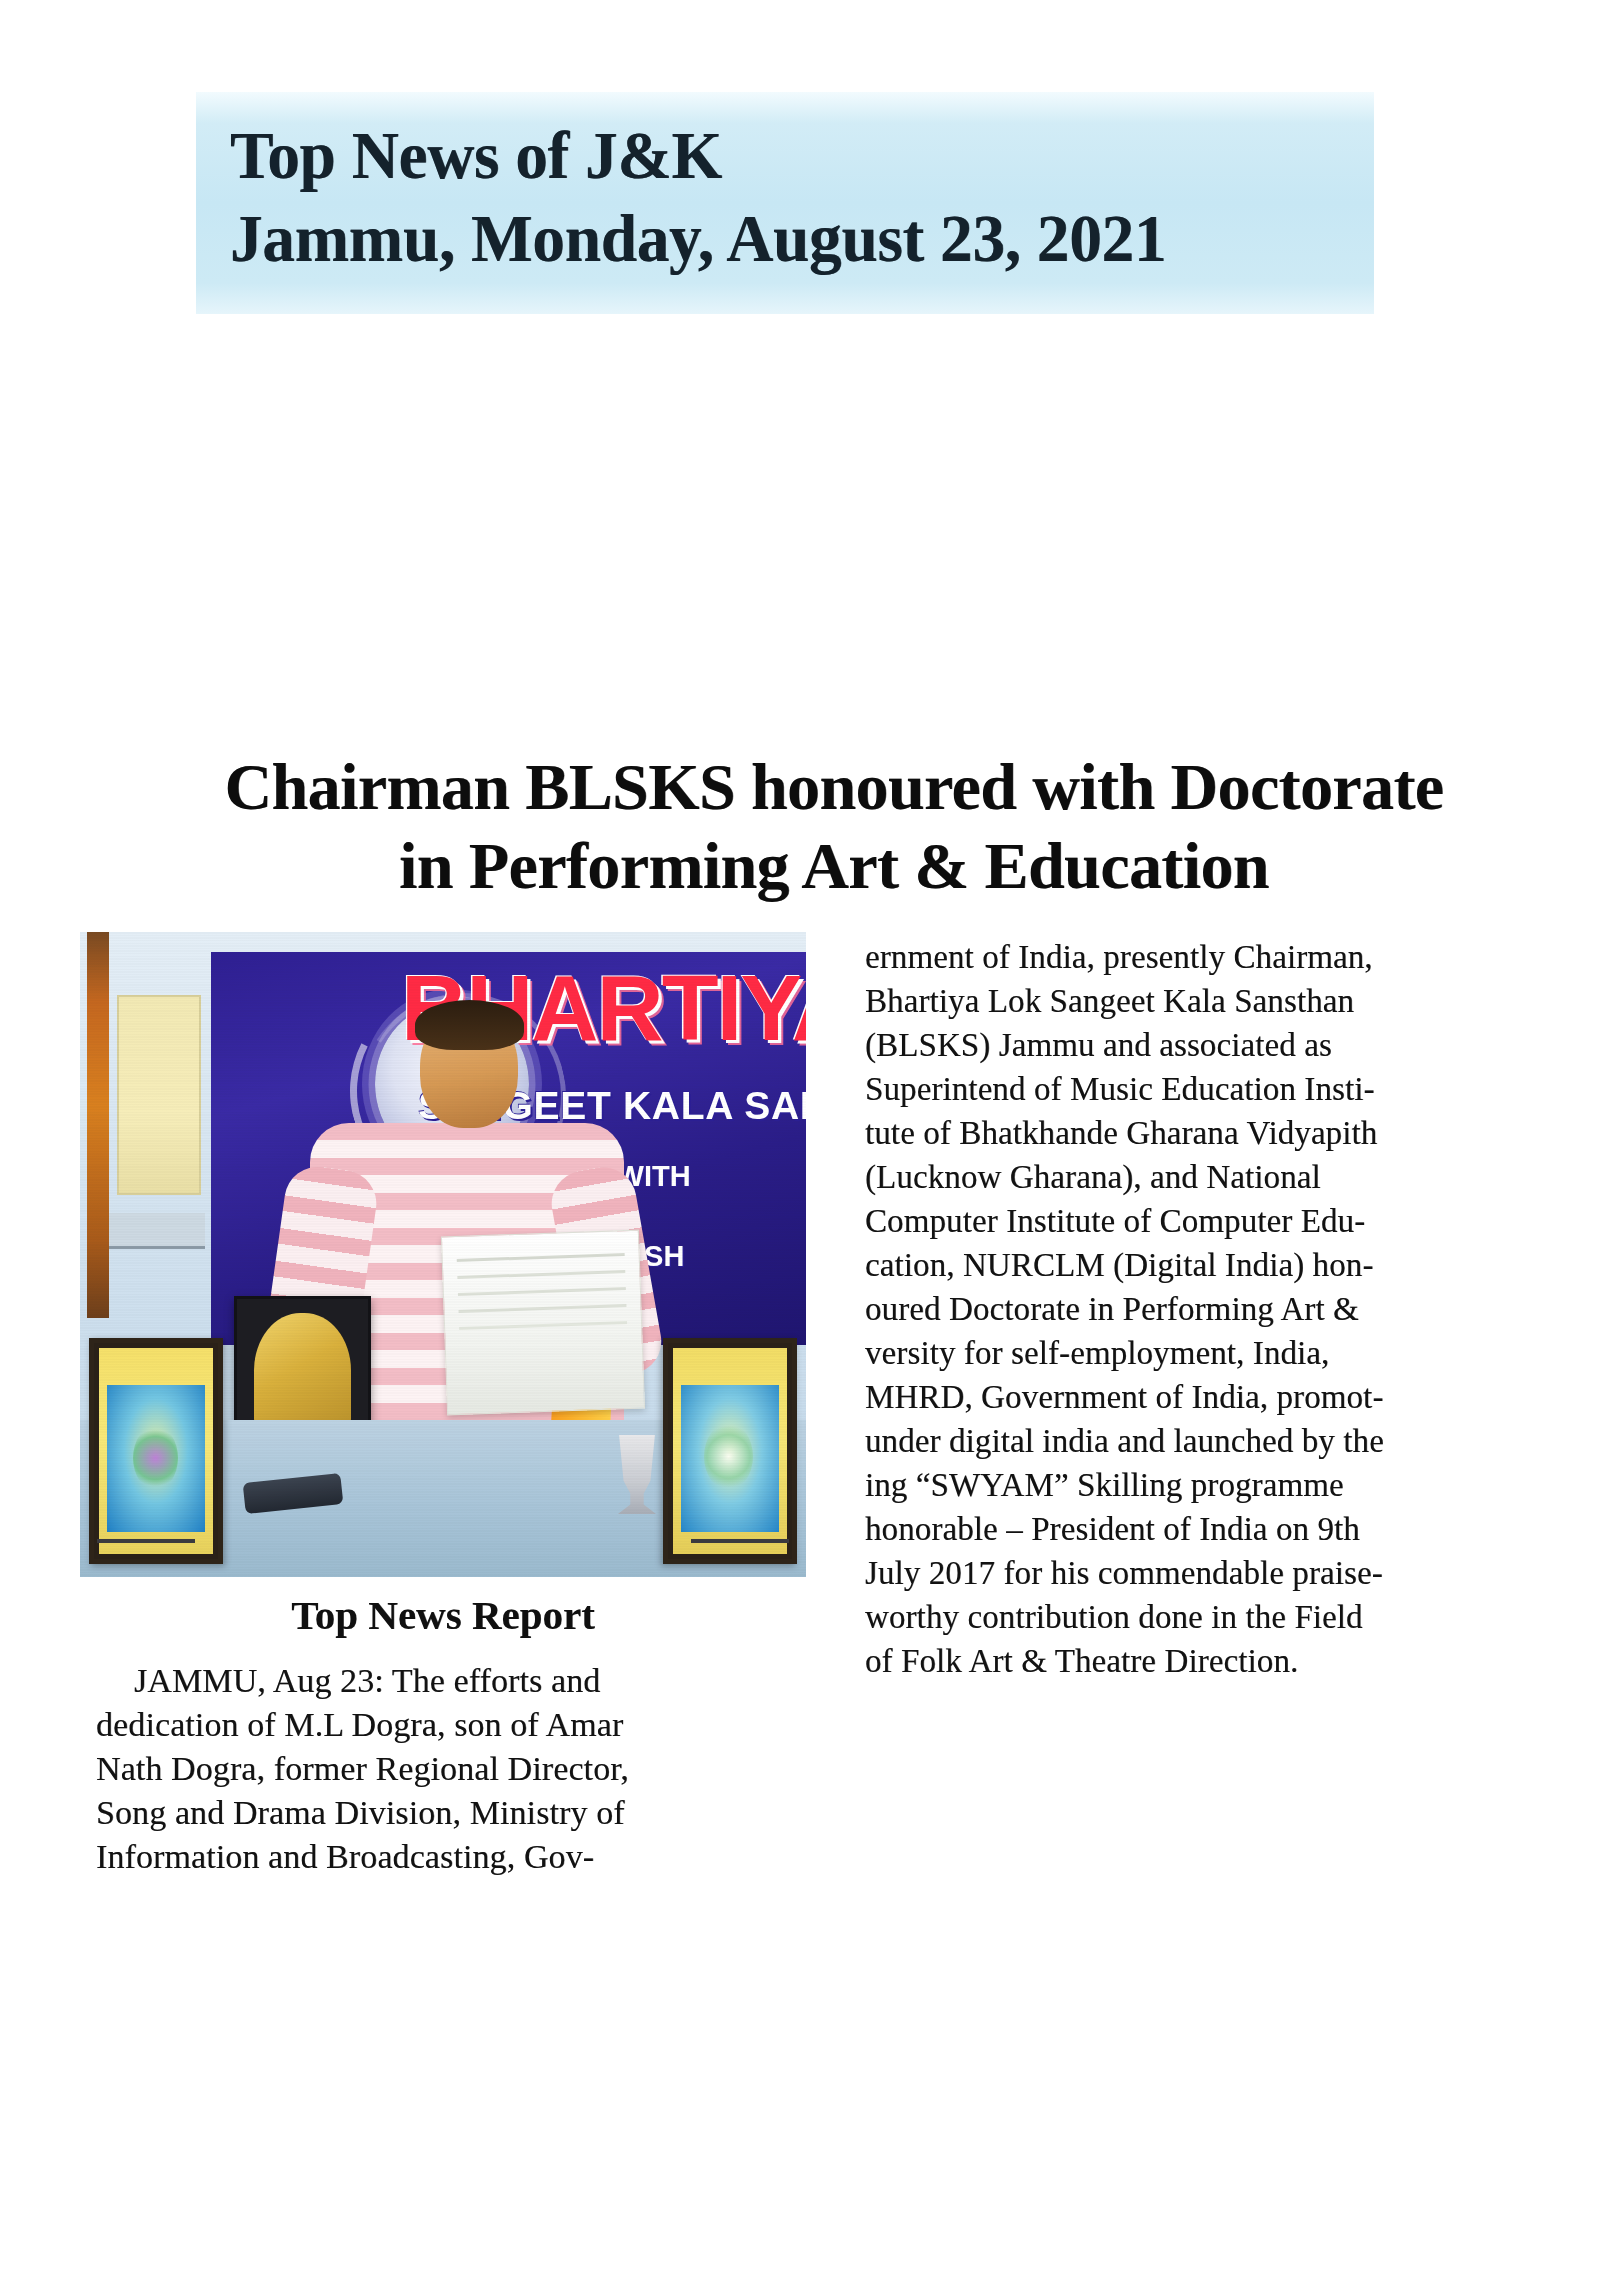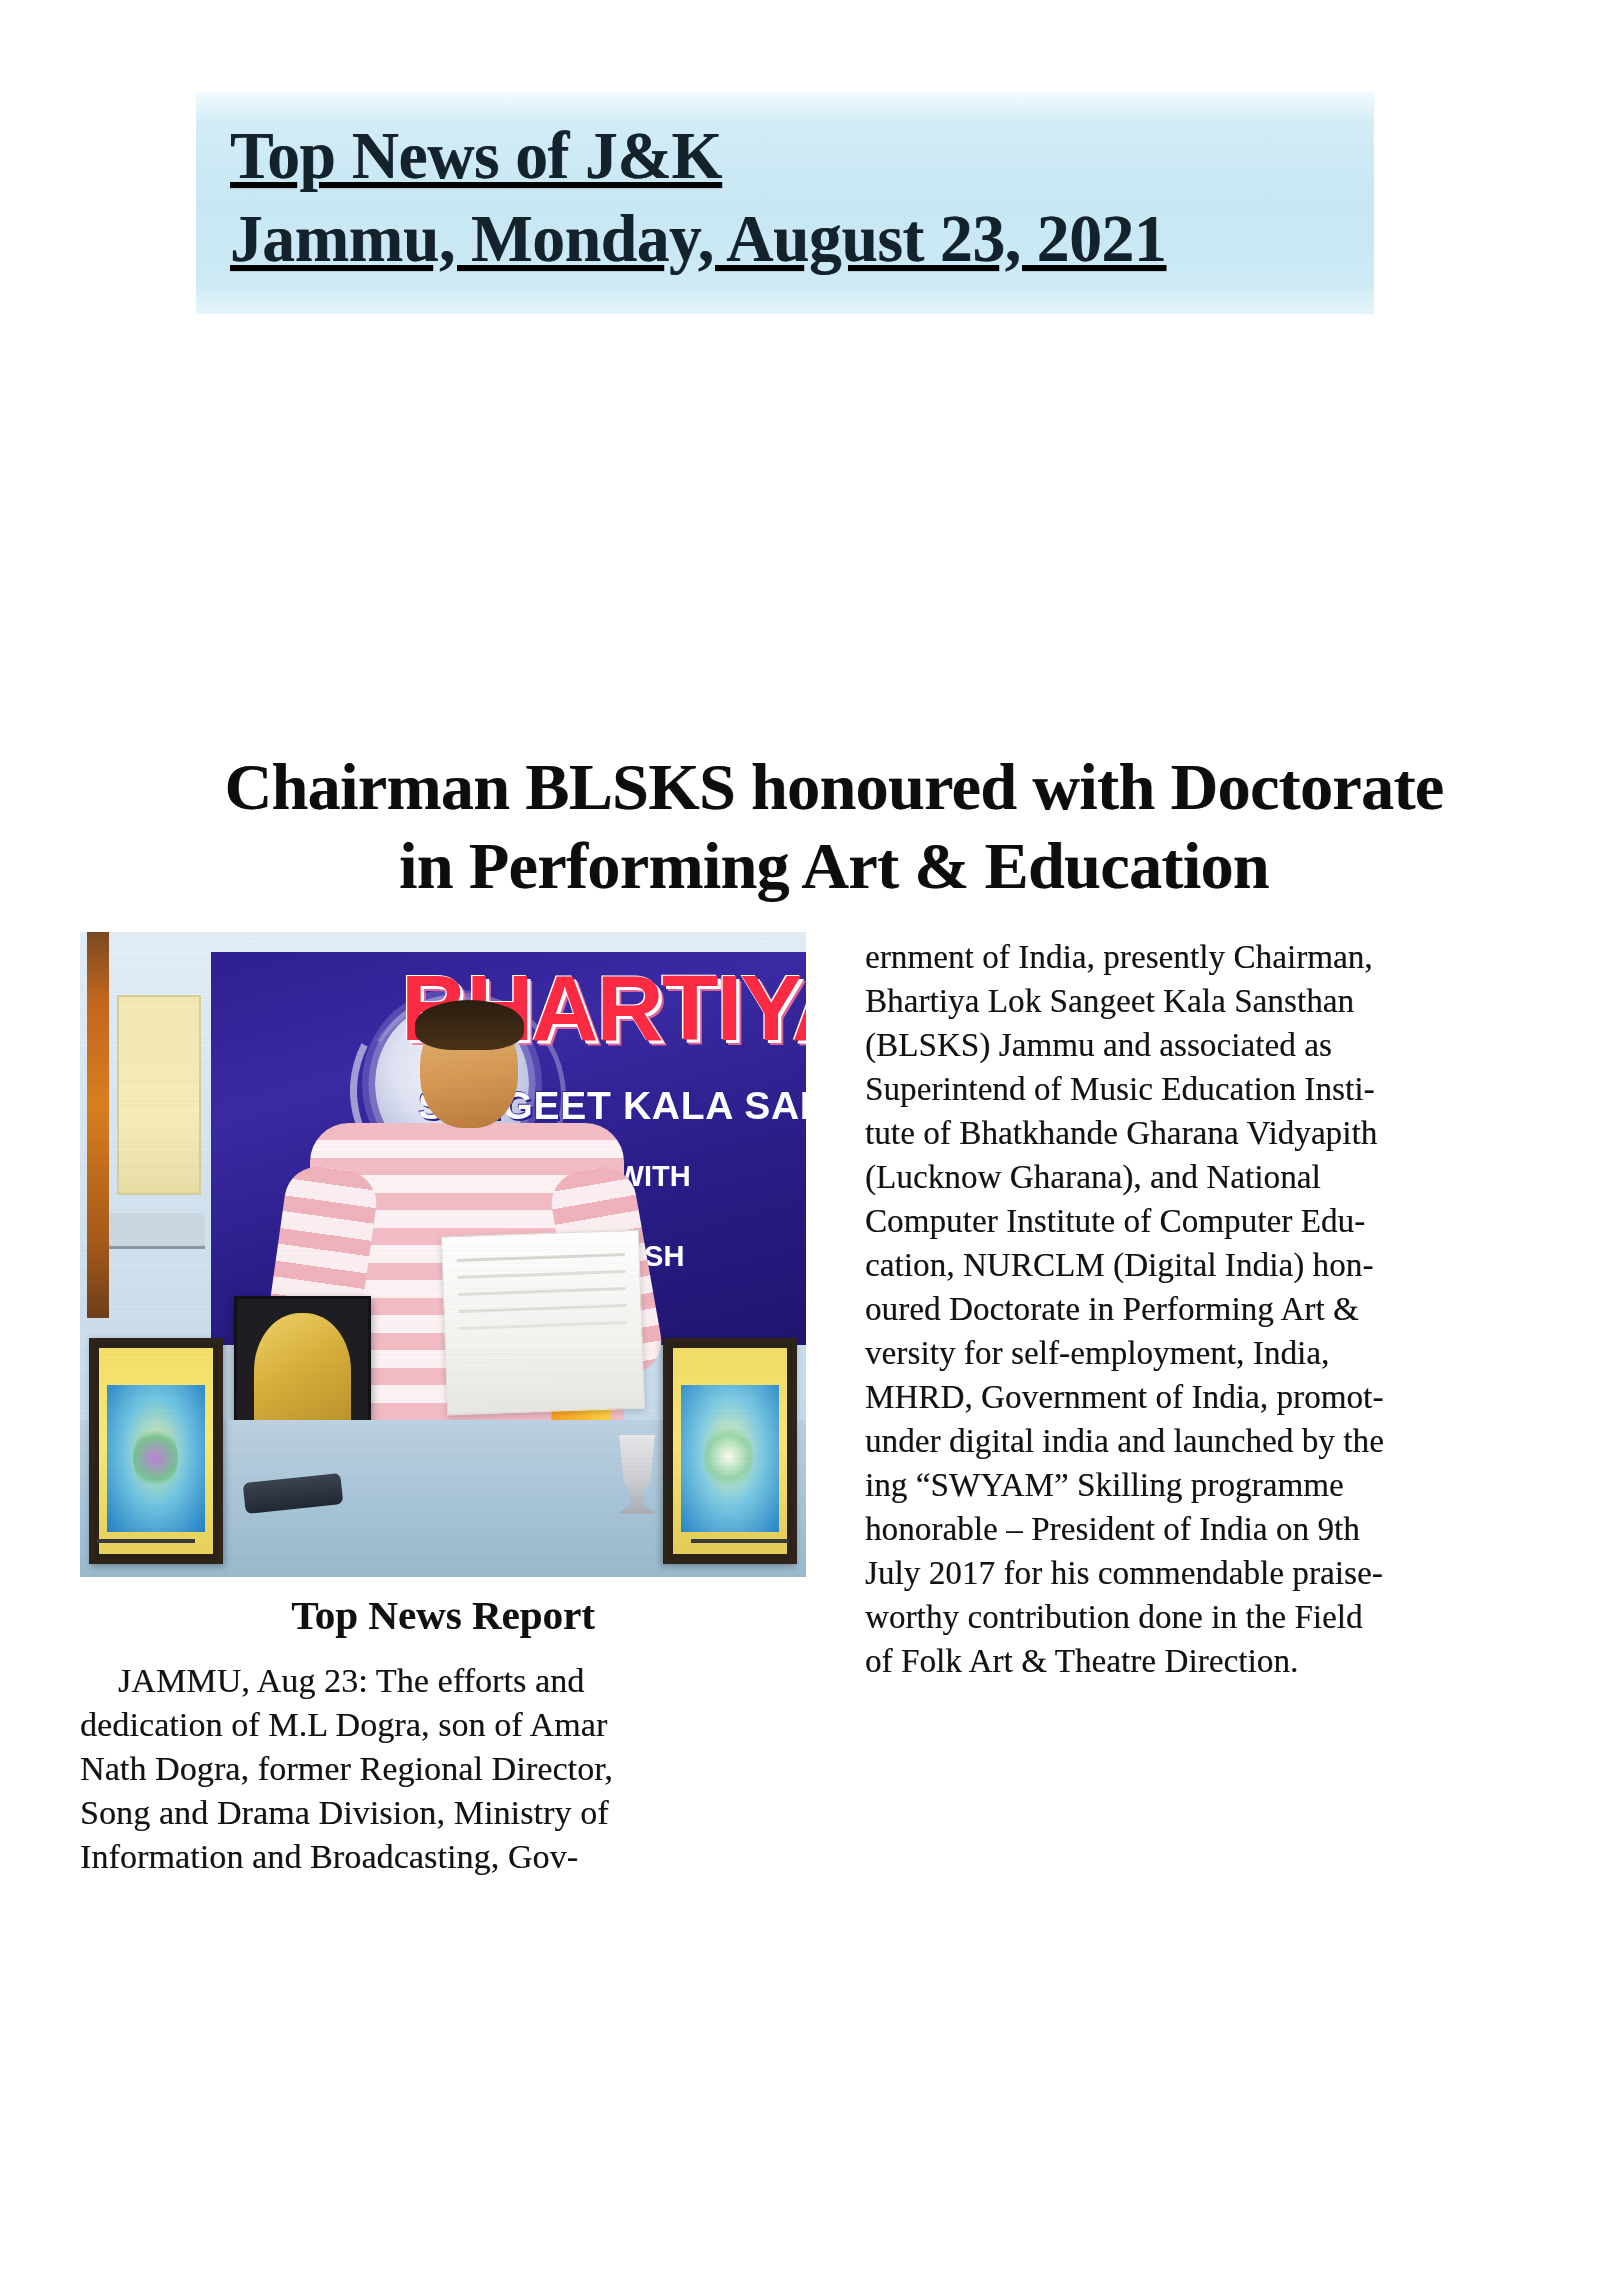--- a/index.html
+++ b/index.html
@@ -24,21 +24,20 @@
     width: 1178px;
     height: 222px;
     background: linear-gradient(180deg,
                 #f2fbfe 0%,
                 #d2ecf6 14%,
                 #c7e7f4 50%,
                 #cdeaf5 86%,
                 #e6f5fb 100%);
     box-sizing: border-box;
     padding: 22px 0 0 34px;
-    text-decoration: underline;
   }
   #masthead .mh-line {
     display: block;
     font-family: "Liberation Serif", serif;
     font-weight: bold;
     color: #14222c;
     letter-spacing: -0.3px;
     white-space: nowrap;
     text-shadow: 0.5px 0 0 rgba(20,34,44,0.55), 0 0.4px 0 rgba(20,34,44,0.35);
   }
@@ -346,20 +345,21 @@
     white-space: nowrap;
     font-family: "Liberation Serif", serif;
     font-weight: normal;
     color: #121212;
     text-shadow: 0.4px 0 0 rgba(0,0,0,.45);
   }
   #left-text .body-line {
     font-size: 34px;
     line-height: 44px;
     letter-spacing: 0.1px;
+    margin-left: 16px;
   }
   #left-text .body-line.indent { padding-left: 38px; }
   #right-col .body-line {
     font-size: 33px;
     line-height: 44px;
     letter-spacing: 0.1px;
   }
 </style>
 </head>
 <body>

